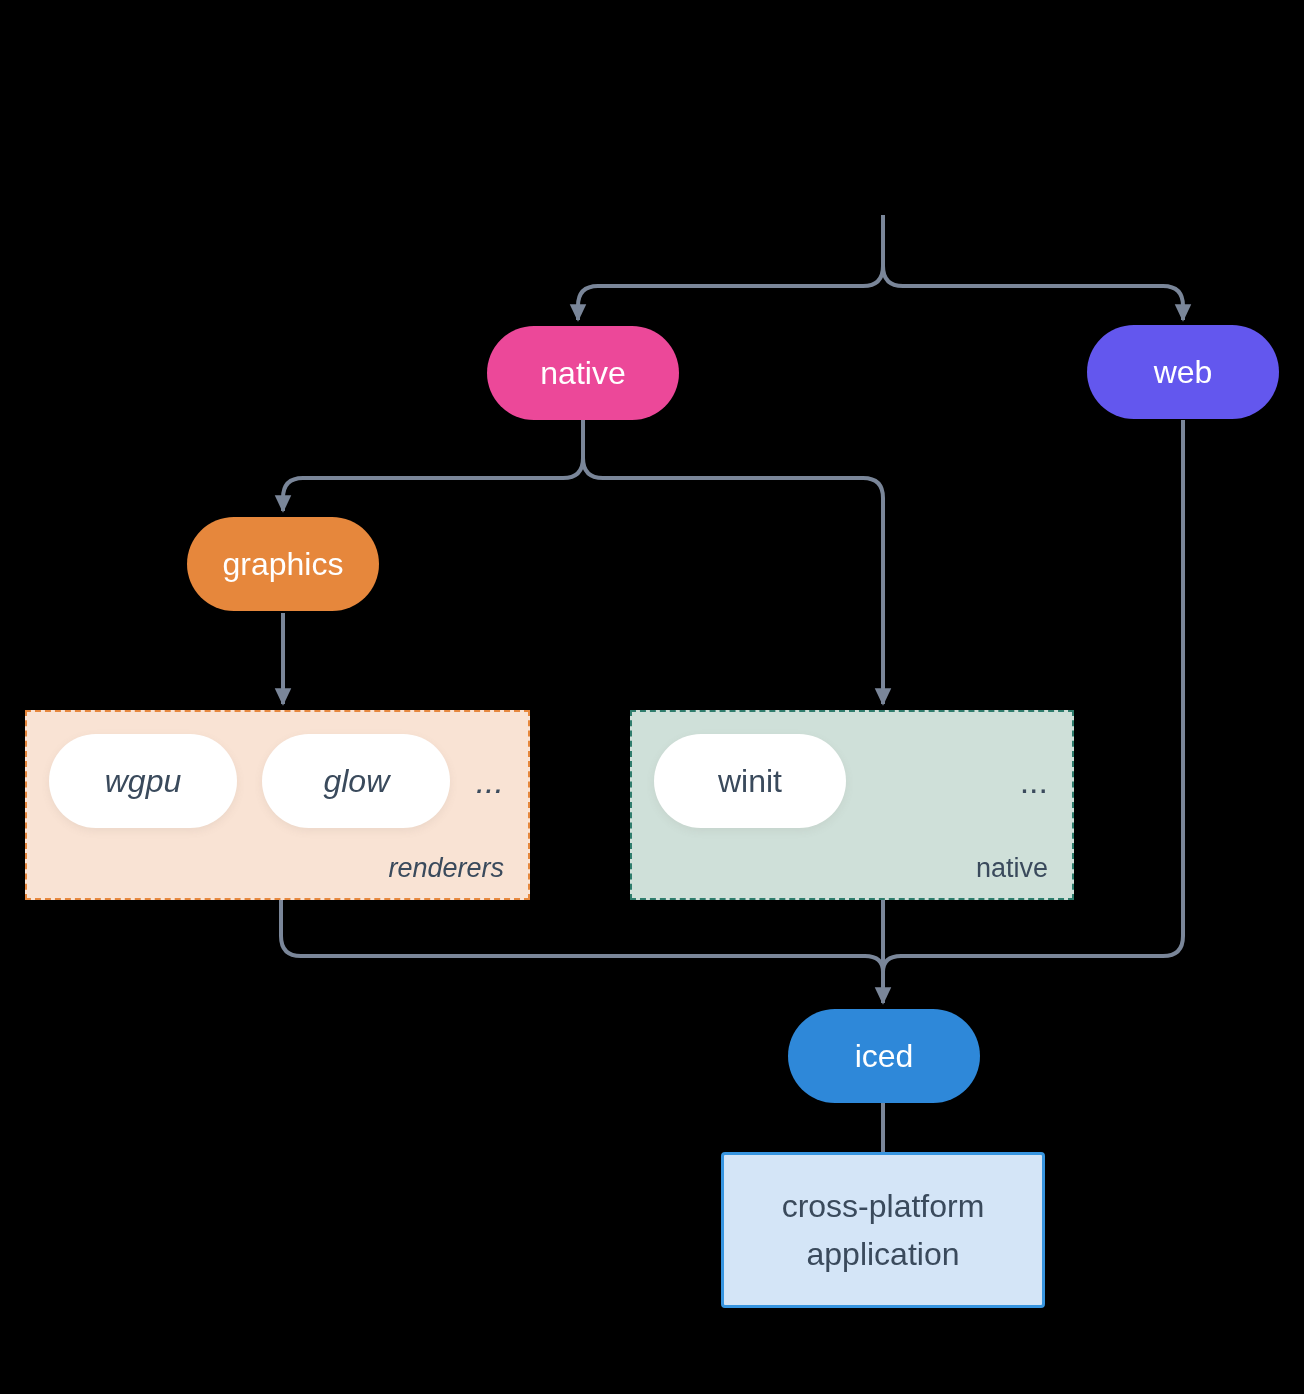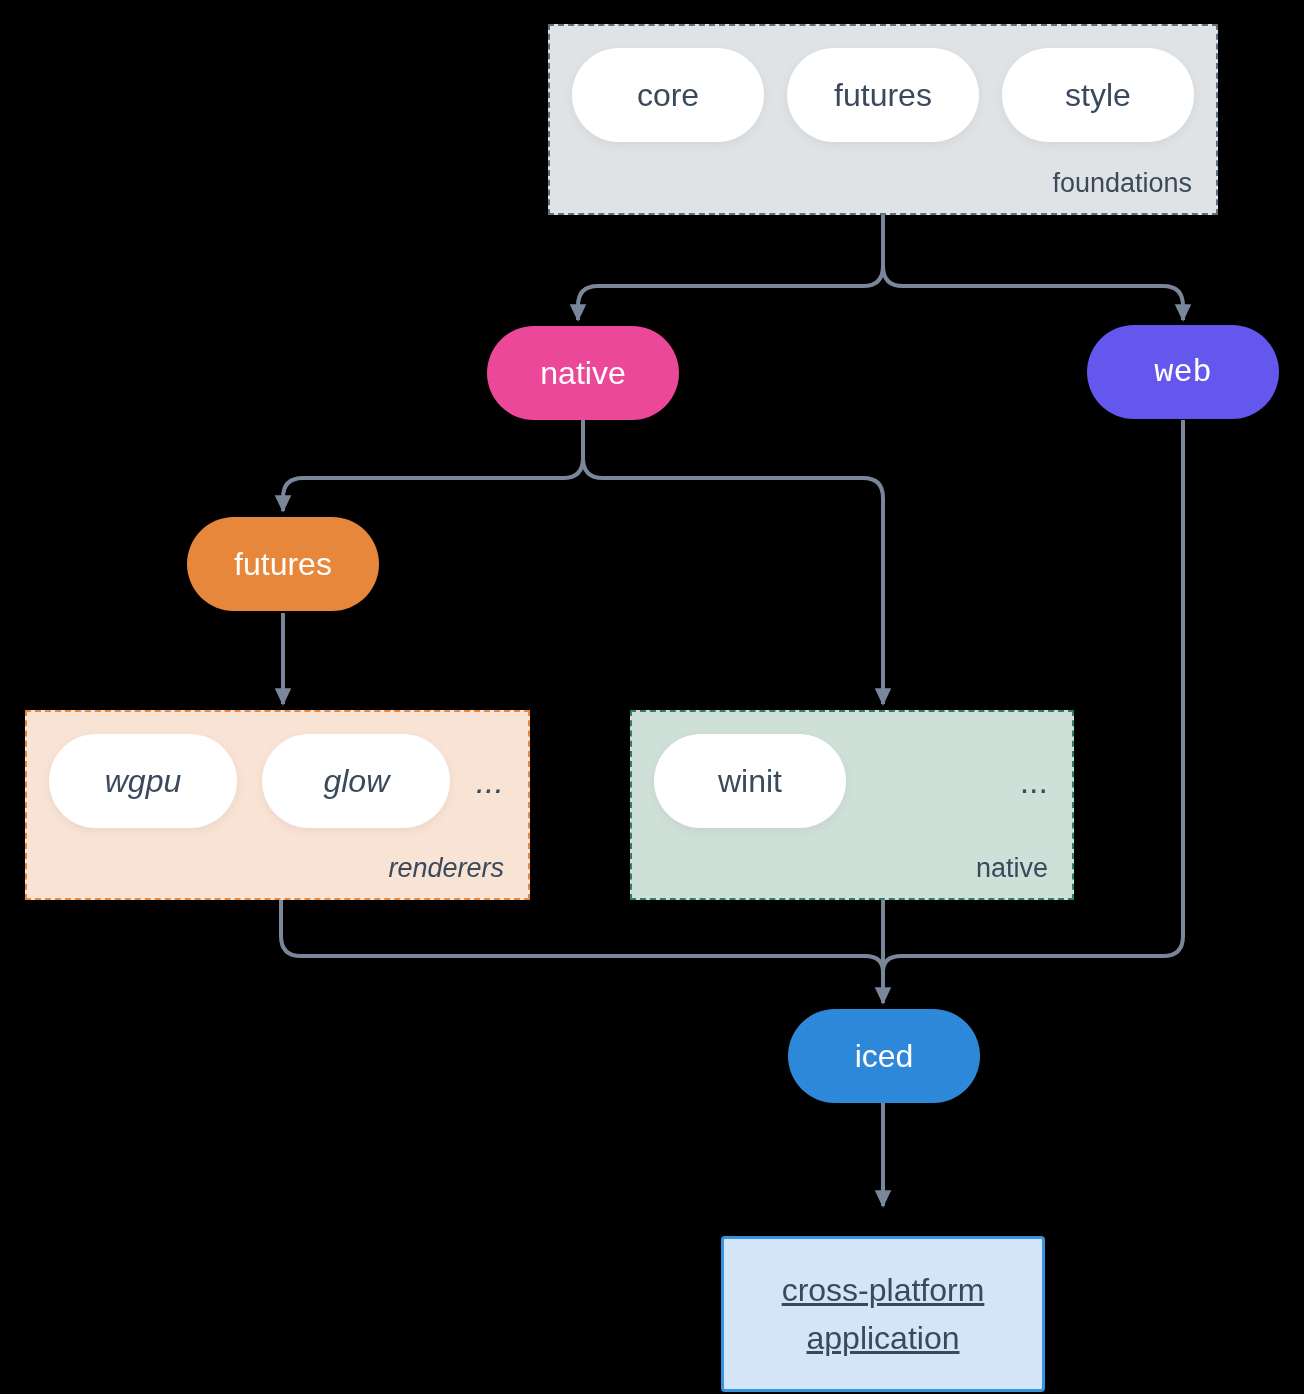--- a/index.html
+++ b/index.html
@@ -31,30 +31,30 @@
     font-size:32px;color:#3a4a5c;box-shadow:0 3px 8px rgba(120,110,100,0.10);}
   .w192{width:192px;} .w188{width:188px;}
   .ellipsis{height:94px;display:flex;align-items:center;
     font-size:34px;color:#3a4a5c;padding-right:2px;}
 
   
   .node{position:absolute;box-sizing:border-box;width:192px;height:94px;
     border-radius:47px;display:flex;align-items:center;justify-content:center;
     font-size:32px;color:#ffffff;}
   .node-native{left:487px;top:326px;background:#ec4899;}
-  .node-web{left:1087px;top:325px;background:#6357ee;font-family:Liberation Mono, monospace;}
+  .node-web{left:1087px;top:325px;background:#6357ee;}
   .node-graphics{left:187px;top:517px;background:#e6873c;}
   .node-iced{left:788px;top:1009px;background:#2e88d9;}
 
   
   .app-box{position:absolute;box-sizing:border-box;
-    left:721px;top:1236px;width:324px;height:156px;
+    left:721px;top:1152px;width:324px;height:156px;
     background:#d4e5f7;border:3px solid #3795e0;border-radius:4px;
     display:flex;align-items:center;justify-content:center;text-align:center;
-    font-size:32px;line-height:1.5;color:#3a4a5c;padding:0 12px;text-decoration:underline;}
+    font-size:32px;line-height:1.5;color:#3a4a5c;padding:0 12px;}
 </style>
 </head>
 <body>
 
 <div class="canvas">
 
   <svg class="edges" width="1304" height="1394" viewBox="0 0 1304 1394">
     <defs>
       <marker id="arrow" markerUnits="strokeWidth" markerWidth="4.6" markerHeight="4.6" viewBox="0 0 10 10" refX="8.5" refY="5" orient="auto">
         <path d="M 0 0.5 L 9.5 5 L 0 9.5 Z" fill="#7a8699"></path>
@@ -66,33 +66,25 @@
       <path d="M 583 420 V 458 Q 583 478 563 478 H 303 Q 283 478 283 498 V 511" marker-end="url(#arrow)"></path>
       <path d="M 583 420 V 458 Q 583 478 603 478 H 863 Q 883 478 883 498 V 704" marker-end="url(#arrow)"></path>
       <path d="M 283 613 V 704" marker-end="url(#arrow)"></path>
       <path d="M 281 900 V 936 Q 281 956 301 956 H 865 Q 883 956 883 972"></path>
       <path d="M 1183 420 V 936 Q 1183 956 1163 956 H 901 Q 883 956 883 972"></path>
       <path d="M 883 900 V 1003" marker-end="url(#arrow)"></path>
       <path d="M 883 1103 V 1206" marker-end="url(#arrow)"></path>
     </g>
   </svg>
 
-  <div class="group-box gb-foundations">
-    <div class="pill-row">
-      <div class="pill w192">core</div>
-      <div class="pill w192">futures</div>
-      <div class="pill w192">style</div>
-    </div>
-    <div class="group-label">foundations</div>
-  </div>
 
   <div class="node node-native">native</div>
   <div class="node node-web">web</div>
 
-  <div class="node node-graphics">futures</div>
+  <div class="node node-graphics">graphics</div>
 
   <div class="group-box gb-renderers">
     <div class="pill-row">
       <div class="pill w188">wgpu</div>
       <div class="pill w188">glow</div>
       <div class="ellipsis">...</div>
     </div>
     <div class="group-label">renderers</div>
   </div>
 

